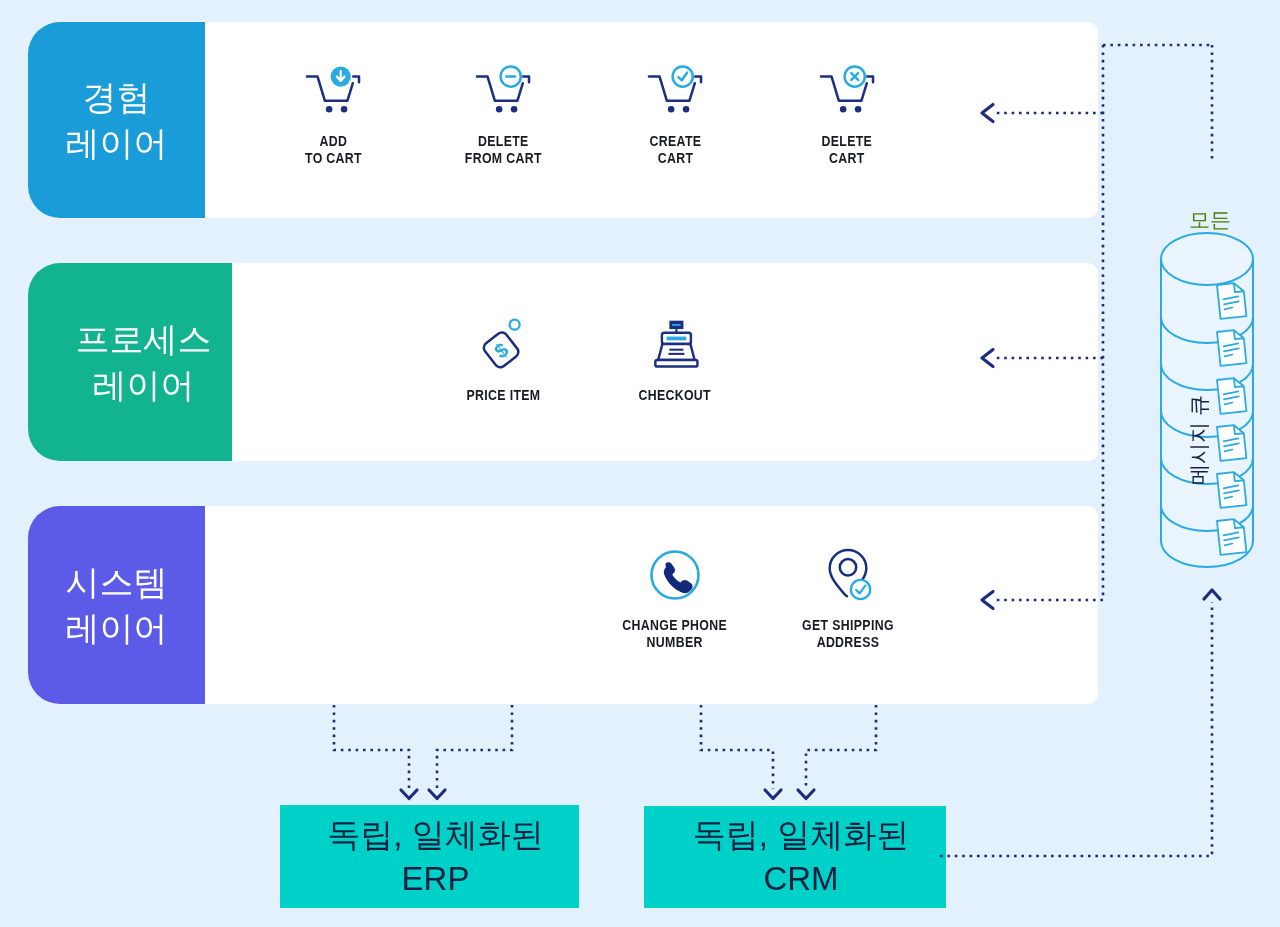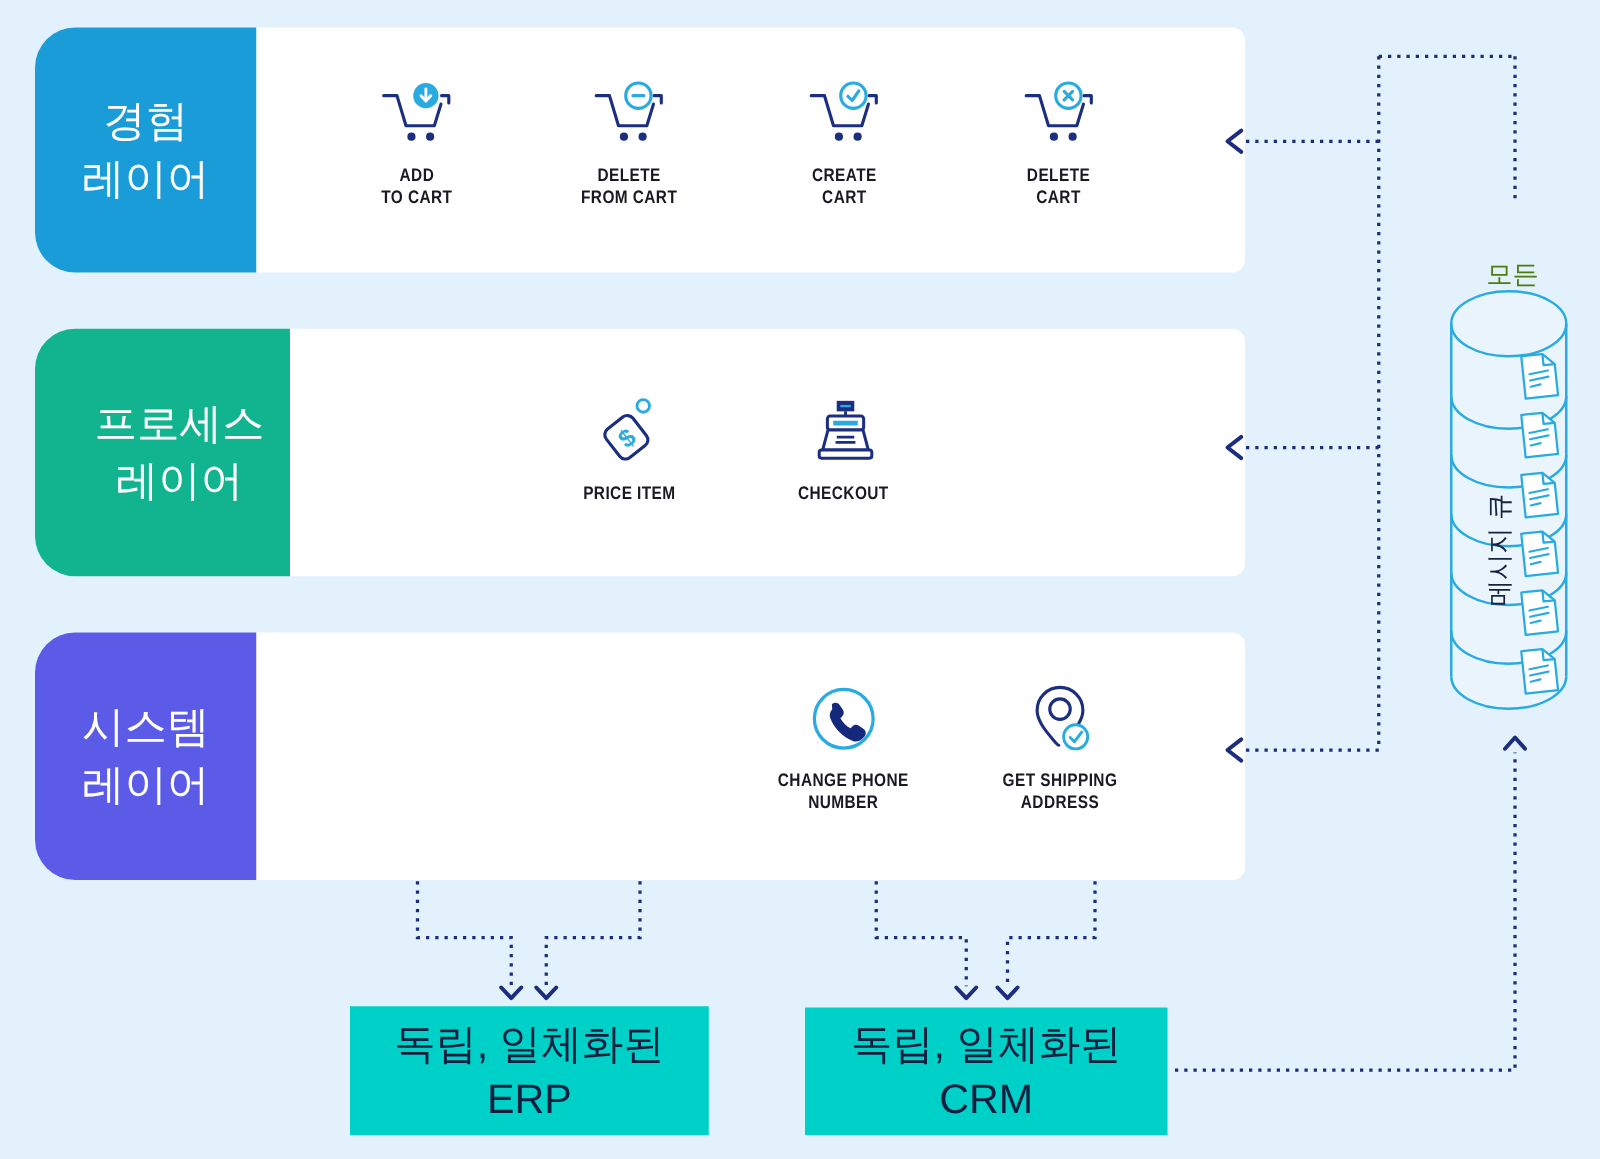--- a/index.html
+++ b/index.html
@@ -9,21 +9,21 @@
   }
   #canvas{
     position:relative;
     width:1280px;height:927px;
     background:#E2F1FB;
     overflow:hidden;
   }
   .row{
     position:absolute;
     left:28px;
-    width:968px;
+    width:1070px;
     background:#FFFFFF;
     border-radius:32px 10px 10px 32px;
   }
   #row-experience{top:22px;height:196px;}
   #row-process{top:263px;height:198px;}
   #row-system{top:506px;height:198px;}
   .layer-tab{
     position:absolute;left:0;top:0;
     width:177px;height:100%;
     border-radius:32px 0 0 32px;
@@ -51,21 +51,21 @@
     font-weight:bold;
     letter-spacing:.4px;
     color:#191922;
     text-align:center;
     white-space:pre-line;
     transform:scaleX(.85);
     transform-origin:50% 50%;
   }
   .backend-box{
     position:absolute;
-    display:flex;align-items:center;justify-content:center;
+    display:flex;align-items:center;justify-content:center;padding-left:12px;
   }
   .backend-label{
     font-size:33px;line-height:44px;
     color:#0E2040;
     text-align:center;
     white-space:pre-line;
   }
   #queue-top-label{
     position:absolute;left:1150px;top:166px;width:120px;
     font-size:21px;line-height:29px;

